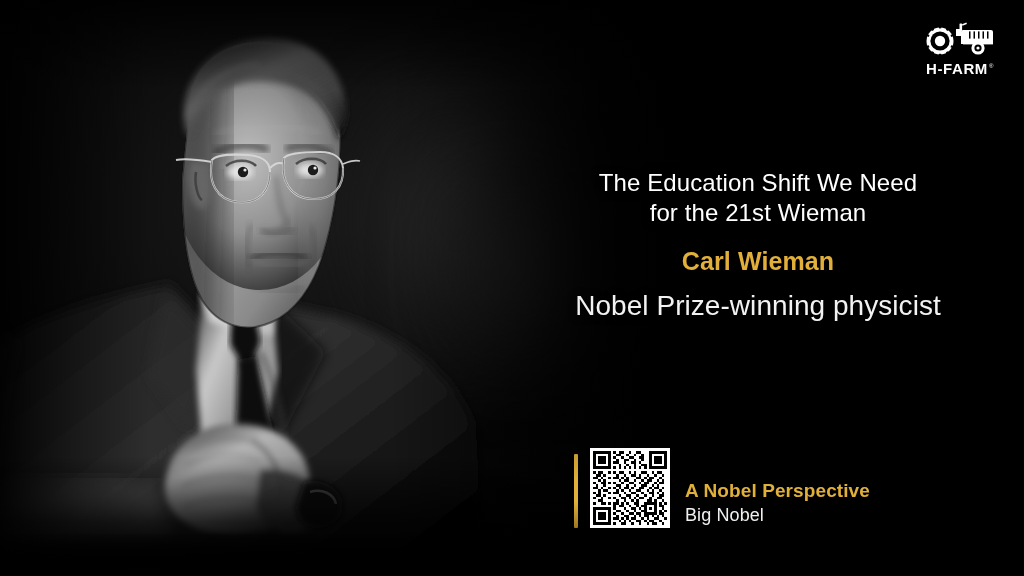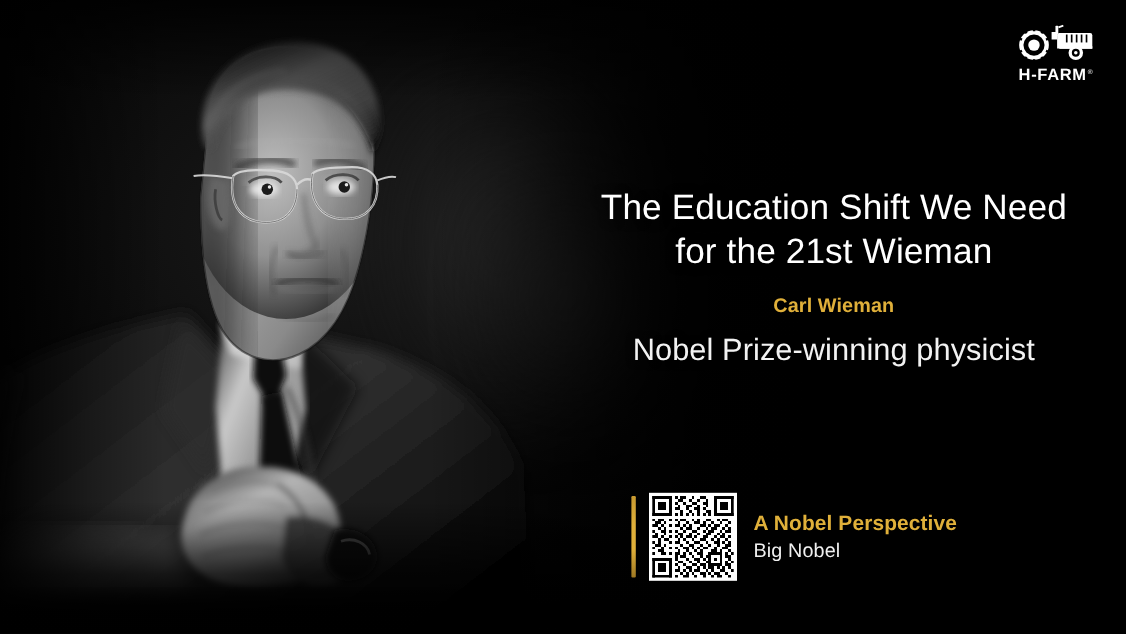--- a/index.html
+++ b/index.html
@@ -102,51 +102,51 @@
 
   
   .textblock {
     position: absolute;
     left: 510px; top: 168px;
     width: 496px;
     text-align: center;
   }
   .talk-title {
     color: #ffffff;
-    font-size: 32px;
+    font-size: 24px;
     font-weight: 300;
     line-height: 1.26;
     letter-spacing: 0.1px;
     margin: 0;
     text-shadow: 0 1px 10px rgba(0,0,0,0.9);
   }
   .speaker-name {
     color: #E0B03A;
-    font-size: 18px;
+    font-size: 25px;
     font-weight: 700;
     line-height: 1.1;
     margin: 20px 0 0 0;
     letter-spacing: 0.1px;
   }
   .speaker-role {
     color: #f2f2f2;
     font-size: 28px;
     font-weight: 400;
     line-height: 1.28;
     margin: 12px 0 0 0;
     letter-spacing: 0.05px;
     text-shadow: 0 1px 8px rgba(0,0,0,0.9);
   }
 
   
   .event {
     position: absolute;
     left: 562px; top: 448px;
     display: flex;
-    align-items: center;
+    align-items: flex-end;
     gap: 0;
     padding-left: 12px;
   }
   .accent-bar {
     width: 4px;
     min-height: 74px;
     background: linear-gradient(to bottom, #C89A30 0%, #E0B03A 35%, #E0B03A 65%, #9e7822 100%);
     border-radius: 1px;
     flex: none;
   }

